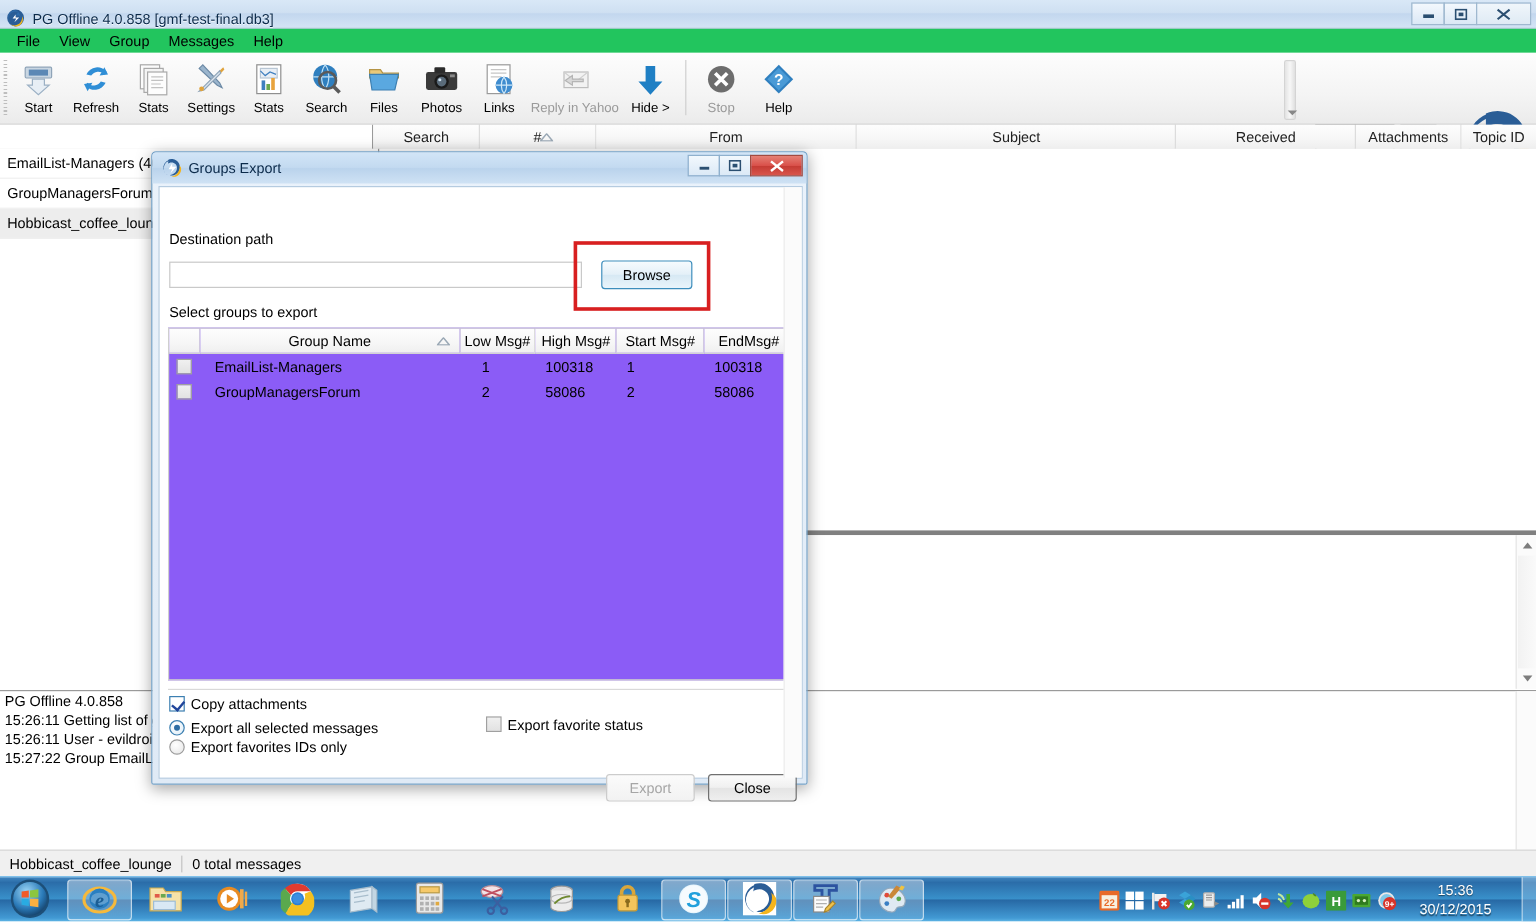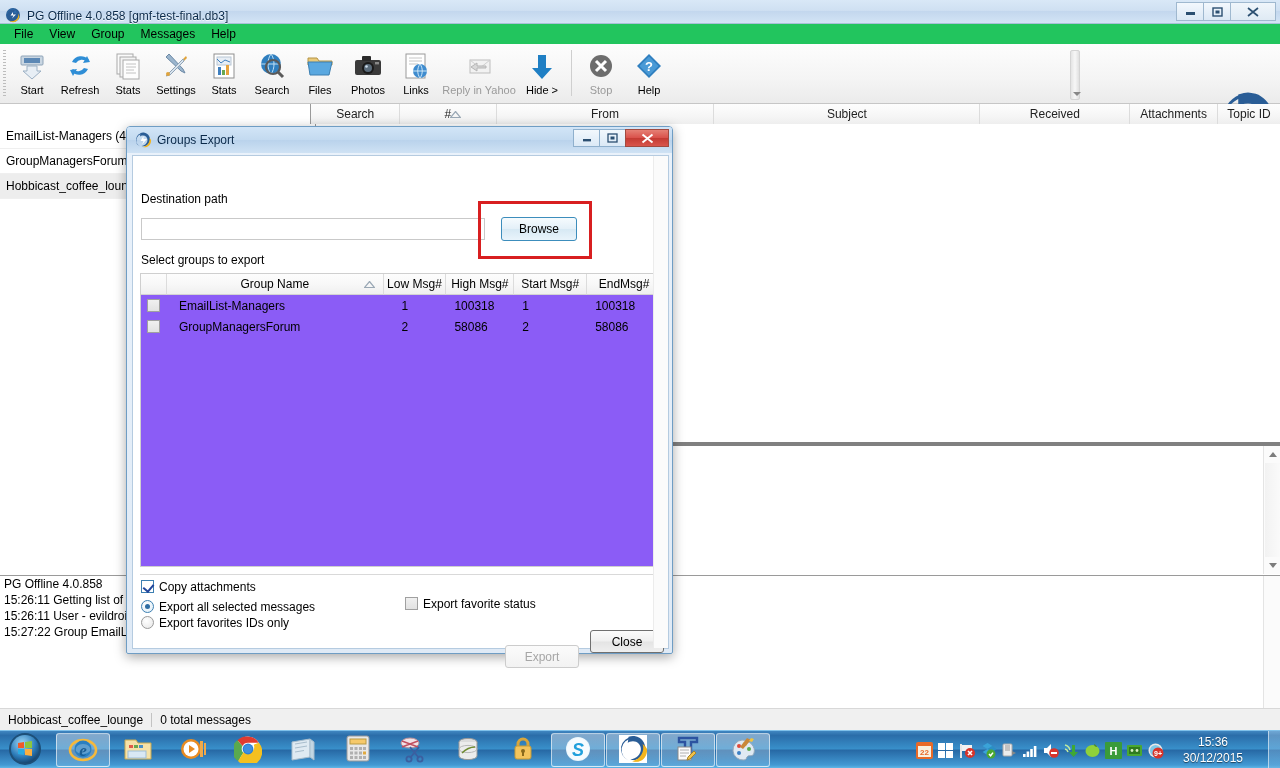--- a/index.html
+++ b/index.html
@@ -1025,19 +1025,19 @@
           <span>Export favorites IDs only</span>
         </div>
       </div>
 
       <div class="optrow" style="position:absolute;left:272px;top:441px">
         <span class="bx winchk"></span>
         <span>Export favorite status</span>
       </div>
 
       <div class="dlg-footbtn disabled" style="left:372px;top:489px">Export</div>
-      <div class="dlg-footbtn" style="left:457px;top:474px">Close</div>
+      <div class="dlg-footbtn" style="left:457px;top:489px">Close</div>
 
       <div class="dscroll"></div>
     </div>
   </div>
 
 </div>
 
 </body></html>

